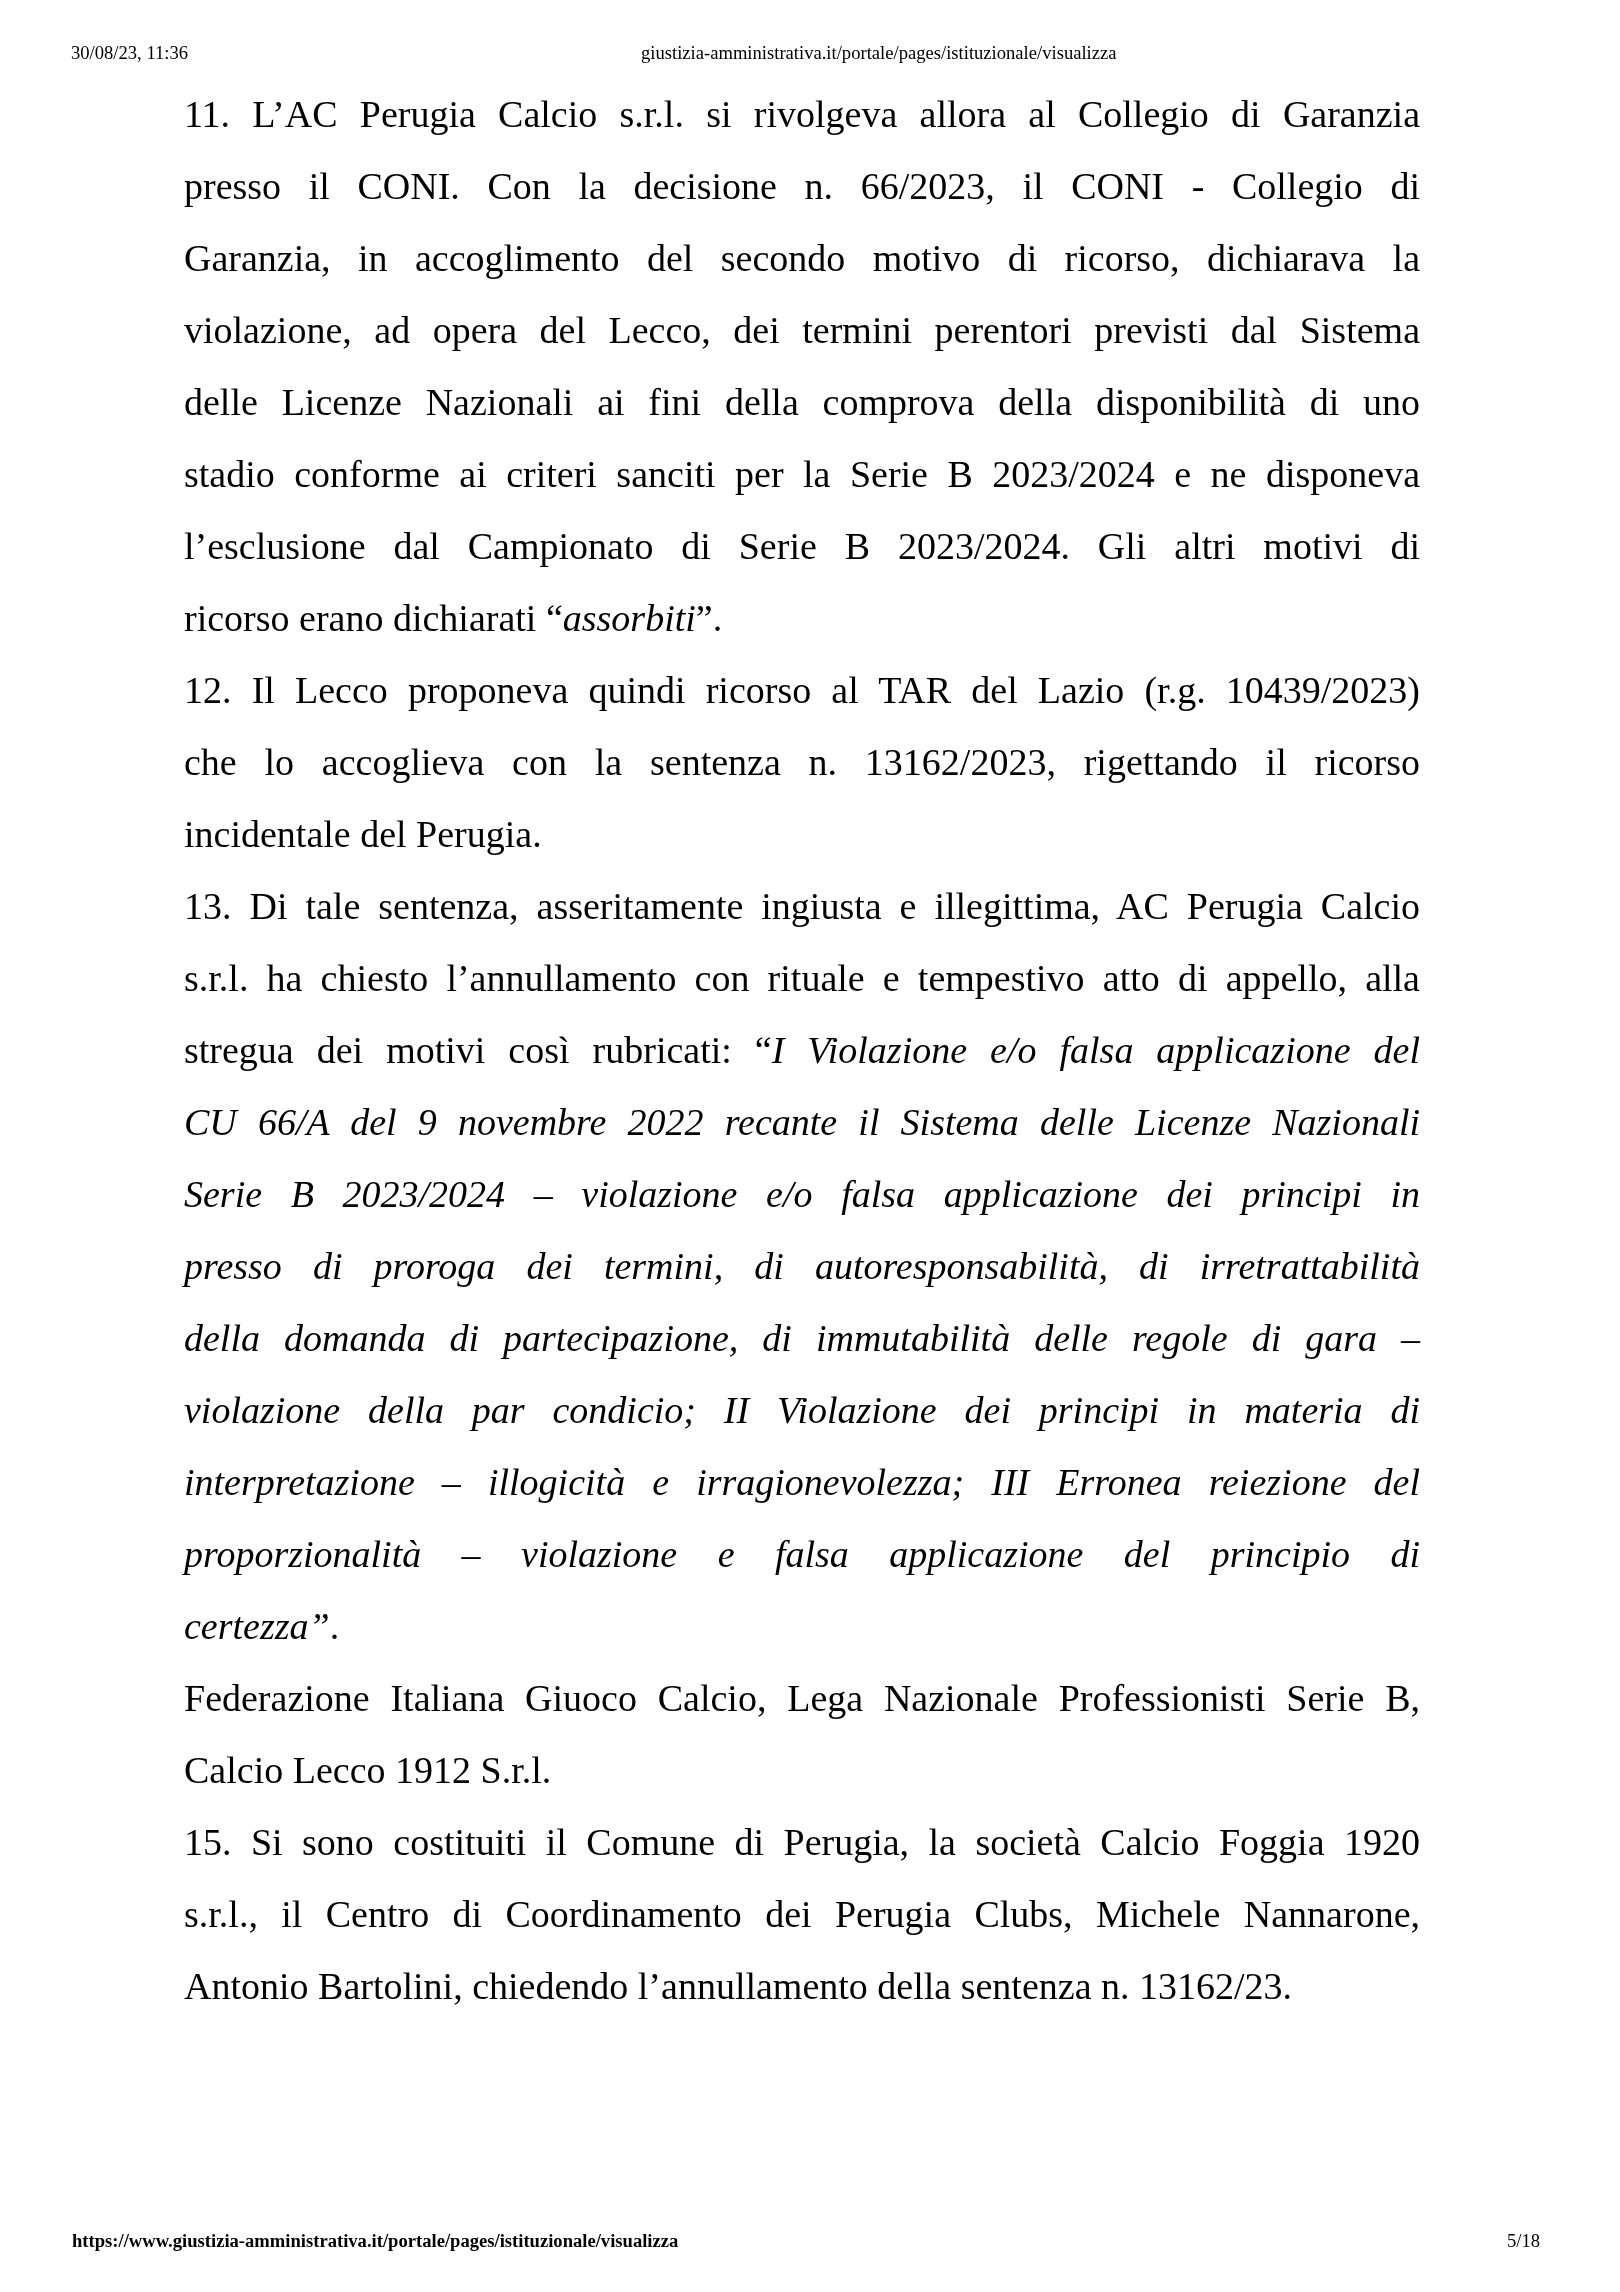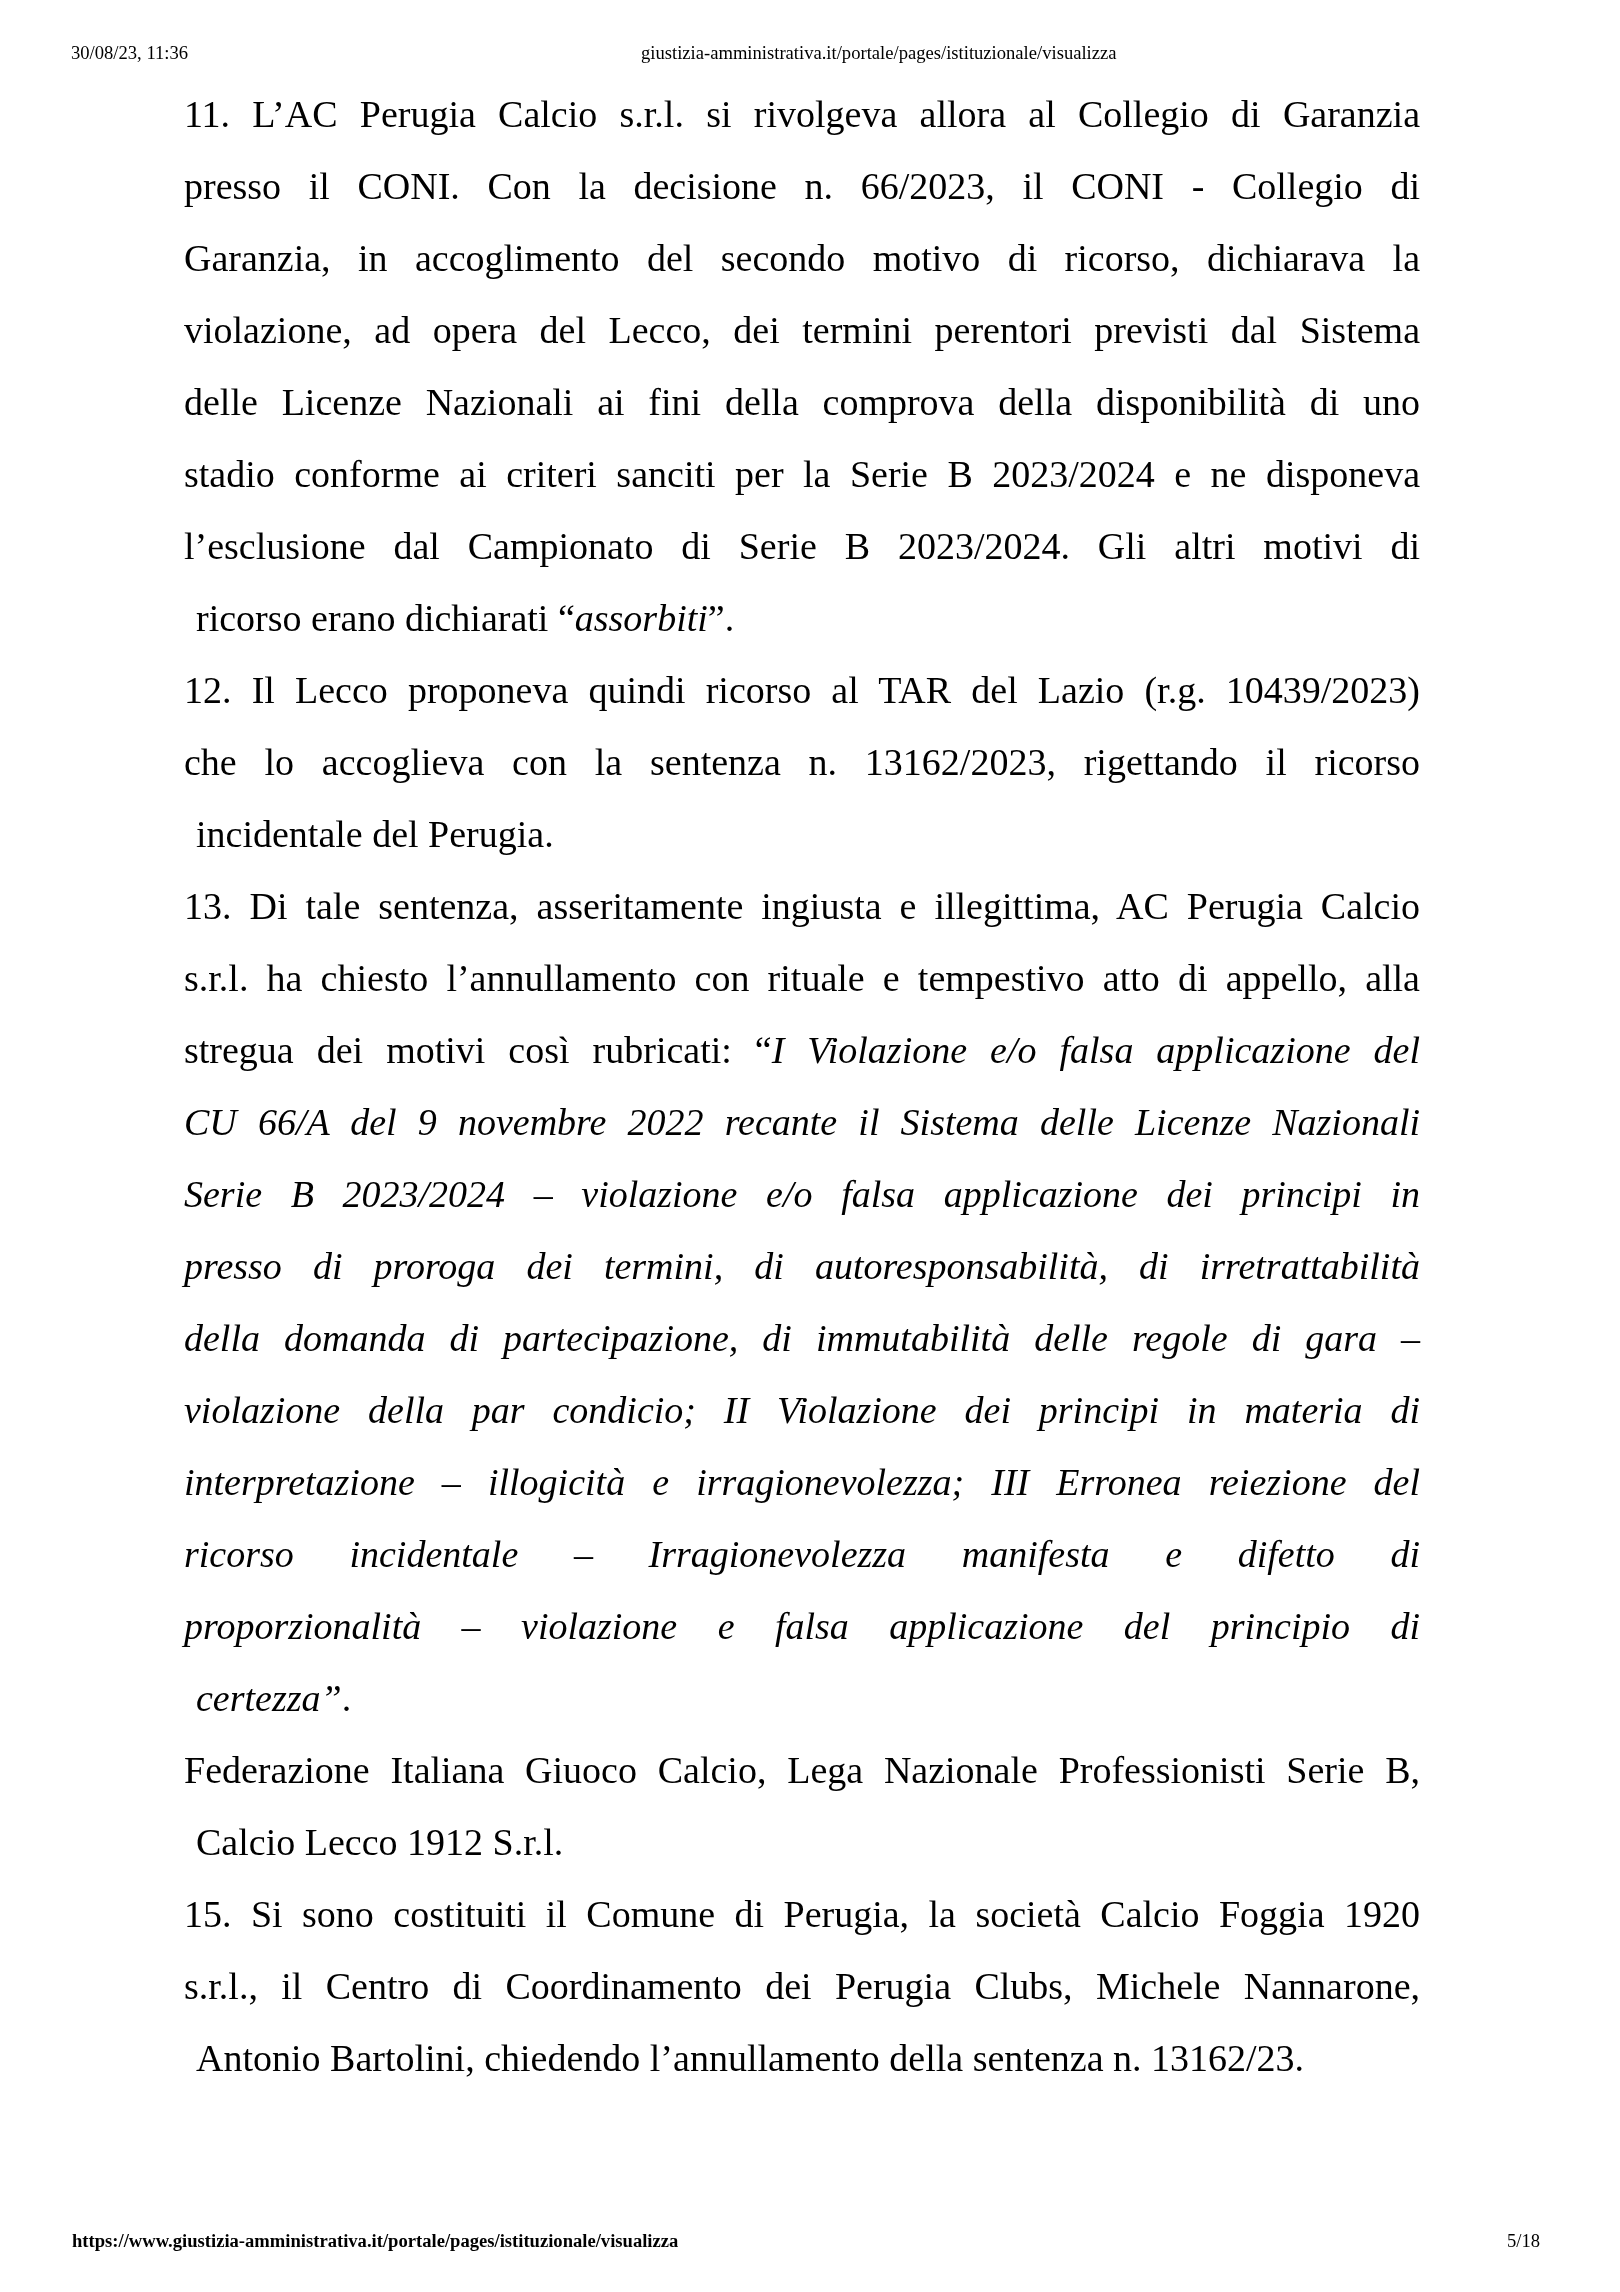--- a/index.html
+++ b/index.html
@@ -16,21 +16,21 @@
   .ftr-page { left: 1507px; top: 2231px; }
   .body-text {
     position: absolute; left: 184px; top: 78px; width: 1236px;
     font-size: 38px;
   }
   .line {
     height: 72px; line-height: 72px; white-space: nowrap;
     text-align: justify; text-align-last: justify;
     overflow: visible;
   }
-  .line.last { text-align: left; text-align-last: left; margin-left: 12px; }
+  .line.last { text-align: left; text-align-last: left; }
   .it { font-style: italic; }
 </style>
 </head>
 <body>
 
 <div class="hdr hdr-date">30/08/23, 11:36</div>
 <div class="hdr hdr-title">giustizia-amministrativa.it/portale/pages/istituzionale/visualizza</div>
 
 <div class="body-text" id="body-text">
     <div>
@@ -51,21 +51,20 @@
     <div>
       <div class="line"><span>13. Di tale sentenza, asseritamente ingiusta e illegittima, AC Perugia Calcio</span></div>
       <div class="line"><span>s.r.l. ha chiesto l’annullamento con rituale e tempestivo atto di appello, alla</span></div>
       <div class="line"><span>stregua dei motivi così rubricati: “</span><span class="it">I Violazione e/o falsa applicazione del</span></div>
       <div class="line"><span class="it">CU 66/A del 9 novembre 2022 recante il Sistema delle Licenze Nazionali</span></div>
       <div class="line"><span class="it">Serie B 2023/2024 – violazione e/o falsa applicazione dei principi in</span></div>
       <div class="line"><span class="it">presso di proroga dei termini, di autoresponsabilità, di irretrattabilità</span></div>
       <div class="line"><span class="it">della domanda di partecipazione, di immutabilità delle regole di gara –</span></div>
       <div class="line"><span class="it">violazione della par condicio; II Violazione dei principi in materia di</span></div>
       <div class="line"><span class="it">interpretazione – illogicità e irragionevolezza; III Erronea reiezione del</span></div>
-      <div class="line"><span class="it">ricorso incidentale – Irragionevolezza manifesta e difetto di</span></div>
       <div class="line"><span class="it">proporzionalità – violazione e falsa applicazione del principio di</span></div>
       <div class="line last"><span class="it">certezza”</span><span>.</span></div>
     </div>
     <div>
       <div class="line"><span>Federazione Italiana Giuoco Calcio, Lega Nazionale Professionisti Serie B,</span></div>
       <div class="line last"><span>Calcio Lecco 1912 S.r.l.</span></div>
     </div>
     <div>
       <div class="line"><span>15. Si sono costituiti il Comune di Perugia, la società Calcio Foggia 1920</span></div>
       <div class="line"><span>s.r.l., il Centro di Coordinamento dei Perugia Clubs, Michele Nannarone,</span></div>

